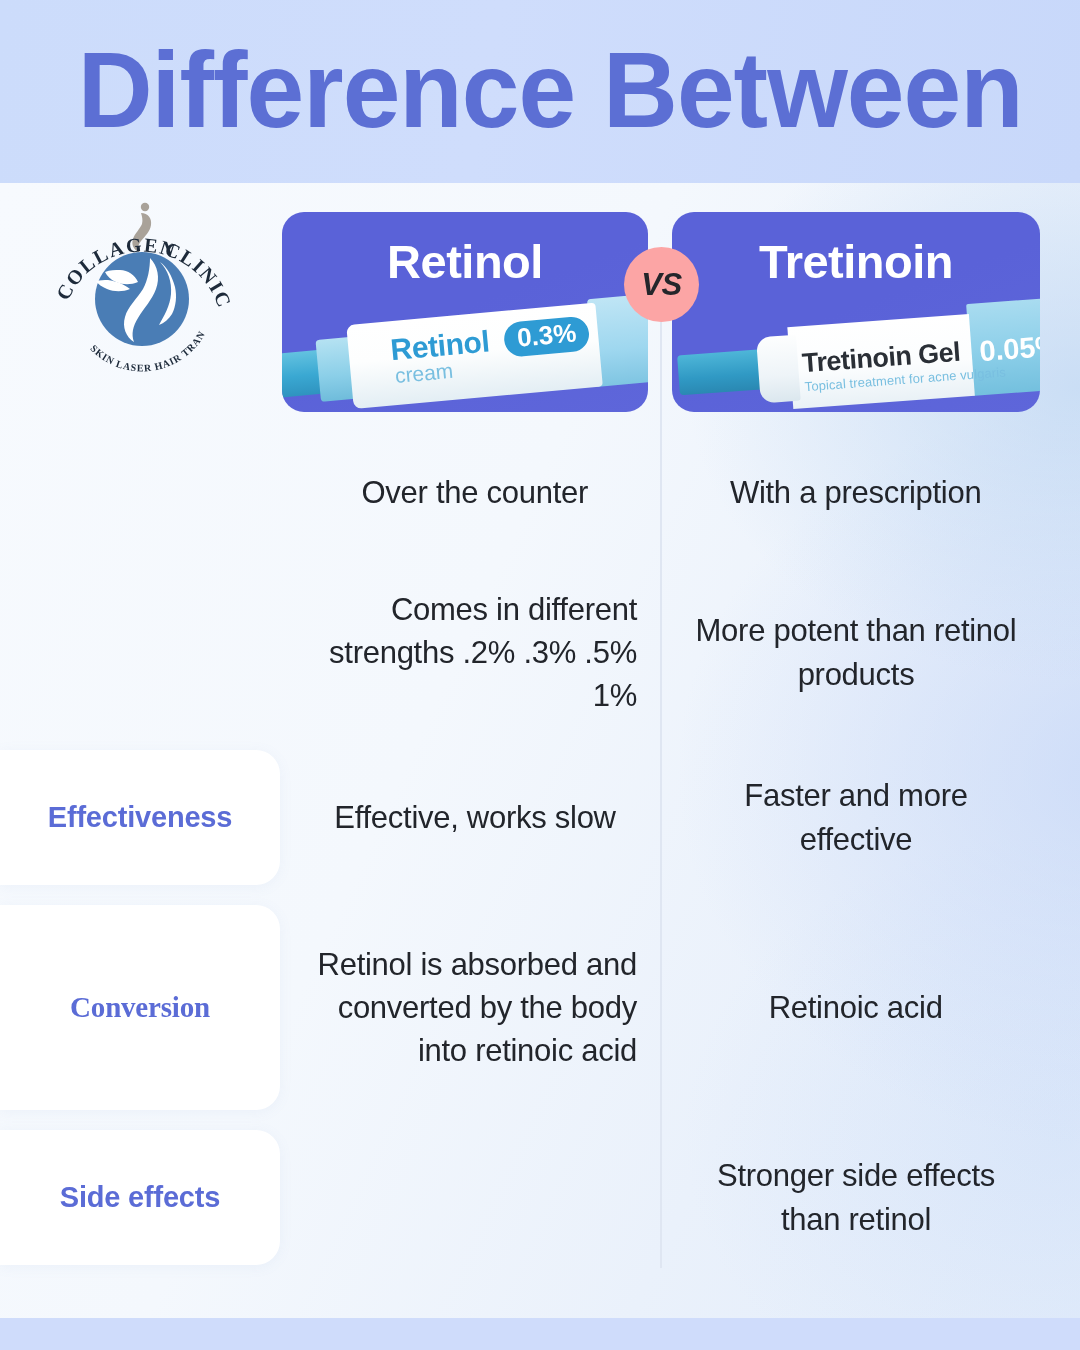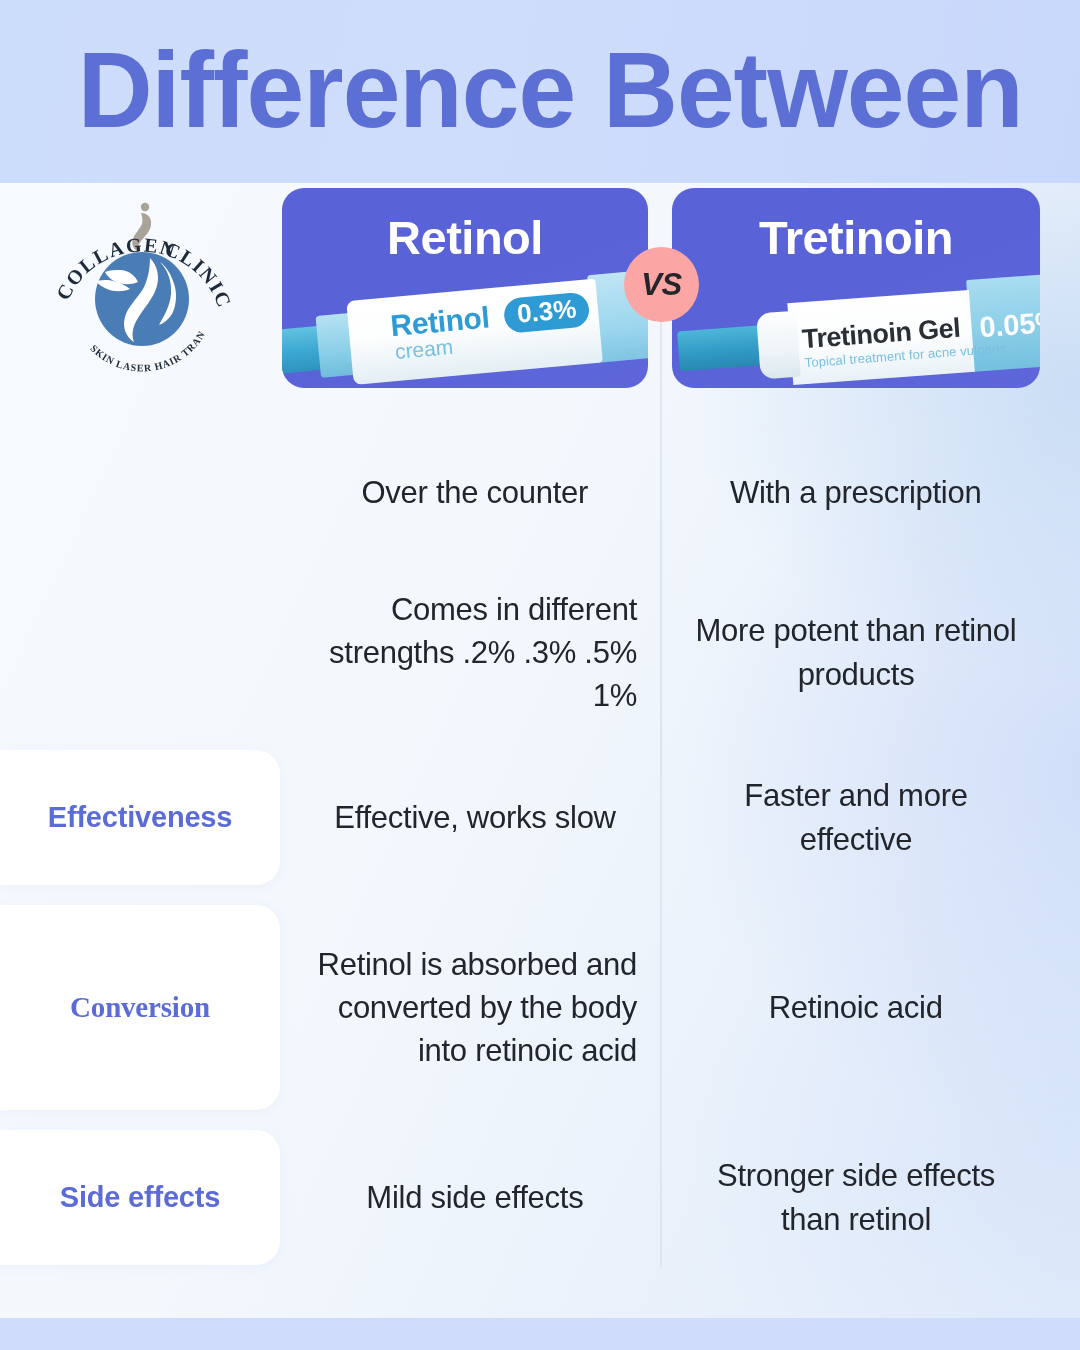--- a/index.html
+++ b/index.html
@@ -67,21 +67,21 @@
   .logo-wrap {
     position: absolute;
     left: 42px; top: 196px;
     width: 200px; height: 200px;
   }
   .logo-svg { width: 200px; height: 200px; display: block; }
 
   
   .prod-card {
     position: absolute;
-    top: 188px;
+    top: 212px;
     height: 200px;
     border-radius: 22px;
     background: linear-gradient(160deg, #5a62d8 0%, #5a62d8 48%, #5e66da 100%);
     overflow: hidden;
   }
   .prod-card.left  { left: 282px; width: 366px; }
   .prod-card.right { left: 672px; width: 368px; }
 
   .prod-name {
     position: absolute;
@@ -382,23 +382,20 @@
       </div>
       <div class="cell col-b" style="height:205px;">
         <span>Retinoic acid</span>
       </div>
     </div>
 
     <div class="row" style="top:1130px;height:135px;">
       <div class="label-card" style="height:135px;">
         <span>Side effects</span>
       </div>
-      <div class="cell col-a" style="height:135px;">
-        <span>Mild side effects</span>
-      </div>
       <div class="cell col-b" style="height:135px;">
         <span>Stronger side effects than retinol</span>
       </div>
     </div>
 
   </div>
 
   <div class="footer-band"></div>
 
 </div>

